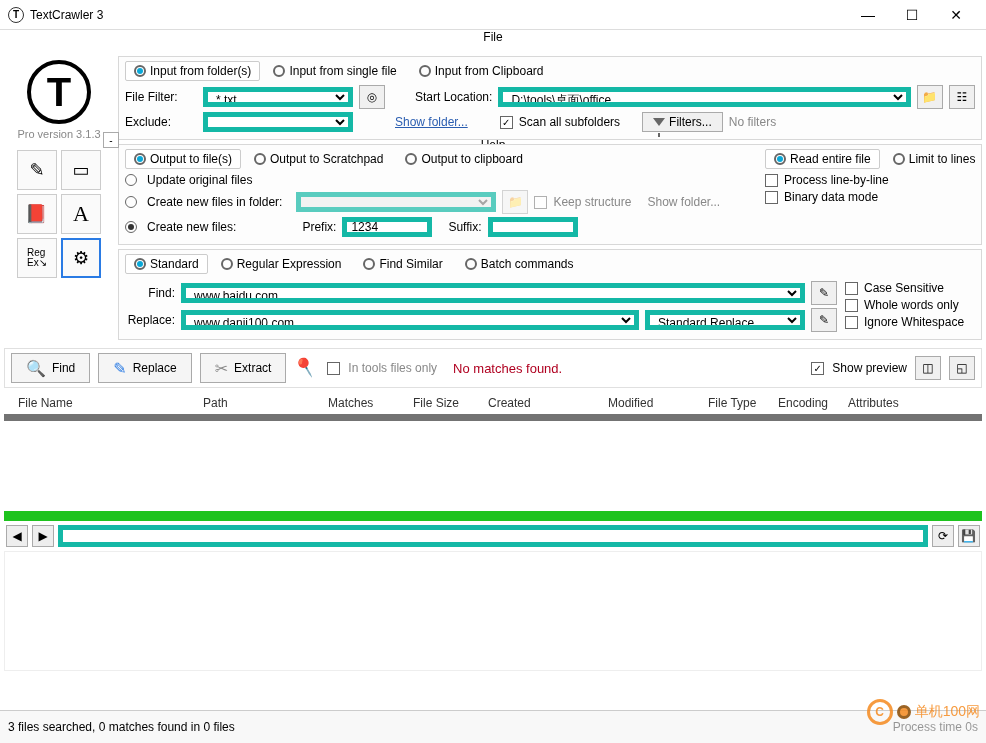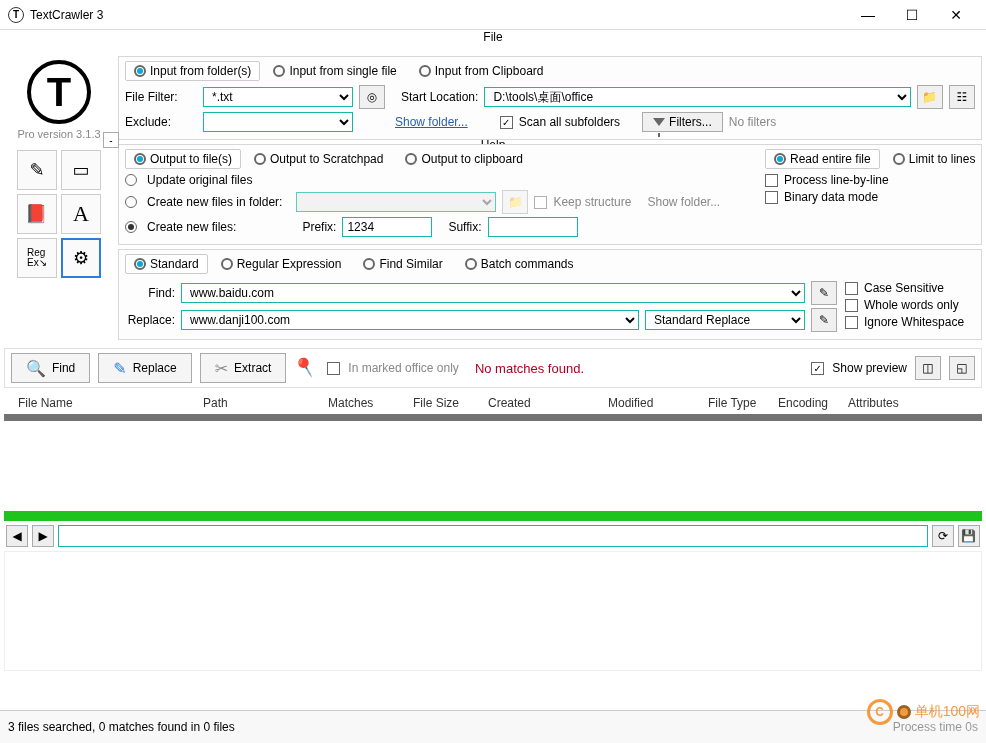--- a/index.html
+++ b/index.html
@@ -20,21 +20,21 @@
 .minus-btn { position:absolute; top:-18px; right:-18px; width:16px; height:16px; border:1px solid #aaa; display:flex; align-items:center; justify-content:center; font-size:10px; cursor:pointer; background:#fff;}
 .rightcol { flex: 1; display: flex; flex-direction: column; gap: 4px; }
 .panel { border: 1px solid #d8d8d8; background: #fdfdfd; padding: 4px 6px; }
 .tabrow { display: flex; align-items: center; gap: 4px; margin-bottom: 4px; }
 .tab { display: flex; align-items: center; gap: 4px; padding: 2px 8px; border: 1px solid transparent; cursor: pointer; white-space: nowrap; }
 .tab.active { border: 1px solid #ccc; background: #fff; border-radius: 2px; justify-content: space-between; }
 .radio-dot { width: 12px; height: 12px; border: 2px solid #666; border-radius: 50%; display: inline-block; position: relative; }
 .radio-dot.on::after { content:""; position:absolute; width:6px; height:6px; background:#0aa8d8; border-radius:50%; top:1px; left:1px; }
 .row { display: flex; align-items: center; gap: 6px; margin: 3px 0; }
 .lbl { min-width: 72px; }
-input[type=text], select { height: 20px; border: 1px solid #14b8a6; padding: 0 4px; background:#fff; }
+input[type=text], select { height: 20px; border: 5px solid #14b8a6; padding: 0 4px; background:#fff; }
 .btn-icon { width: 26px; height: 24px; border: 1px solid #aaa; background: #f0f0f0; display:flex; align-items:center; justify-content:center; cursor:pointer; }
 .link { color: #2a5db0; text-decoration: underline; cursor: pointer; }
 .chk { width:13px; height:13px; border:1px solid #666; display:inline-flex; align-items:center; justify-content:center; font-size:10px; background:#fff; }
 .chk.on::after { content:"✓"; color:#000; }
 .filters-btn { border:1px solid #aaa; background:#f0f0f0; padding:2px 10px; display:flex; align-items:center; gap:4px; cursor:pointer; }
 .muted { color:#888; }
 .small-radio { width:12px; height:12px; border:1px solid #666; border-radius:50%; display:inline-block; position:relative; margin-right:4px; }
 .small-radio.on::after { content:""; position:absolute; width:6px; height:6px; background:#333; border-radius:50%; top:2px; left:2px; }
 .output-panel { display:flex; }
 .output-left { flex:1; }
@@ -105,21 +105,21 @@
           </div>
         <div class="tab">
             <span class="radio-dot"></span>
             <span>Input from Clipboard</span>
           </div>
       </div>
       <div class="row">
         <span class="lbl">File Filter:</span>
         <select style="width:150px"><option>*.txt</option></select>
         <div class="btn-icon">◎</div>
-        <span style="margin-left:10px">Start Location:</span>
+        <span style="margin-left:24px">Start Location:</span>
         <select style="flex:1"><option>D:\tools\桌面\office</option></select>
         <div class="btn-icon">📁</div>
         <div class="btn-icon">☷</div>
       </div>
       <div class="row">
         <span class="lbl">Exclude:</span>
         <select style="width:150px"><option></option></select>
         <span style="width:30px"></span>
         <span class="link">Show folder...</span>
         <span style="width:20px"></span>
@@ -254,21 +254,21 @@
   <div class="bigbtn">
       <span style="color:#2a7be4;font-size:16px">✎</span>
       <span>Replace</span>
     </div>
   <div class="bigbtn">
       <span style="color:#888;font-size:16px">✂</span>
       <span>Extract</span>
     </div>
   <span style="color:#aaa;font-size:20px;transform:rotate(-30deg)">📍</span>
   <span class="chk"></span>
-  <span class="muted">In marked office only</span>
+  <span class="muted">In tools files only</span>
   <span class="status-text">No matches found.</span>
   <span style="flex:1"></span>
   <span class="chk on"></span>
   <span>Show preview</span>
   <div class="btn-icon">◫</div>
   <div class="btn-icon">◱</div>
 </div>
 
 <div class="results-head">
   <div style="width:185px">File Name</div>

